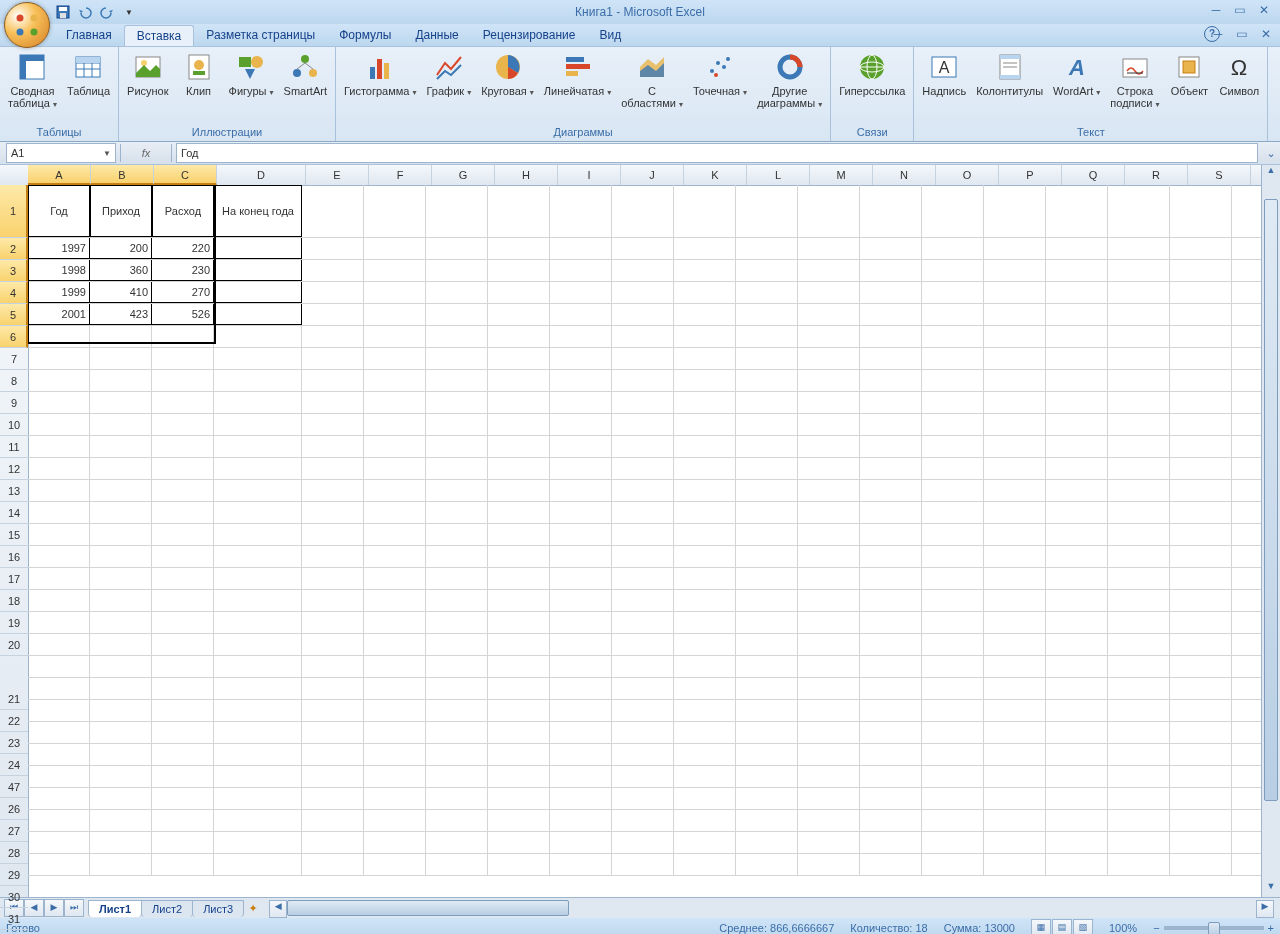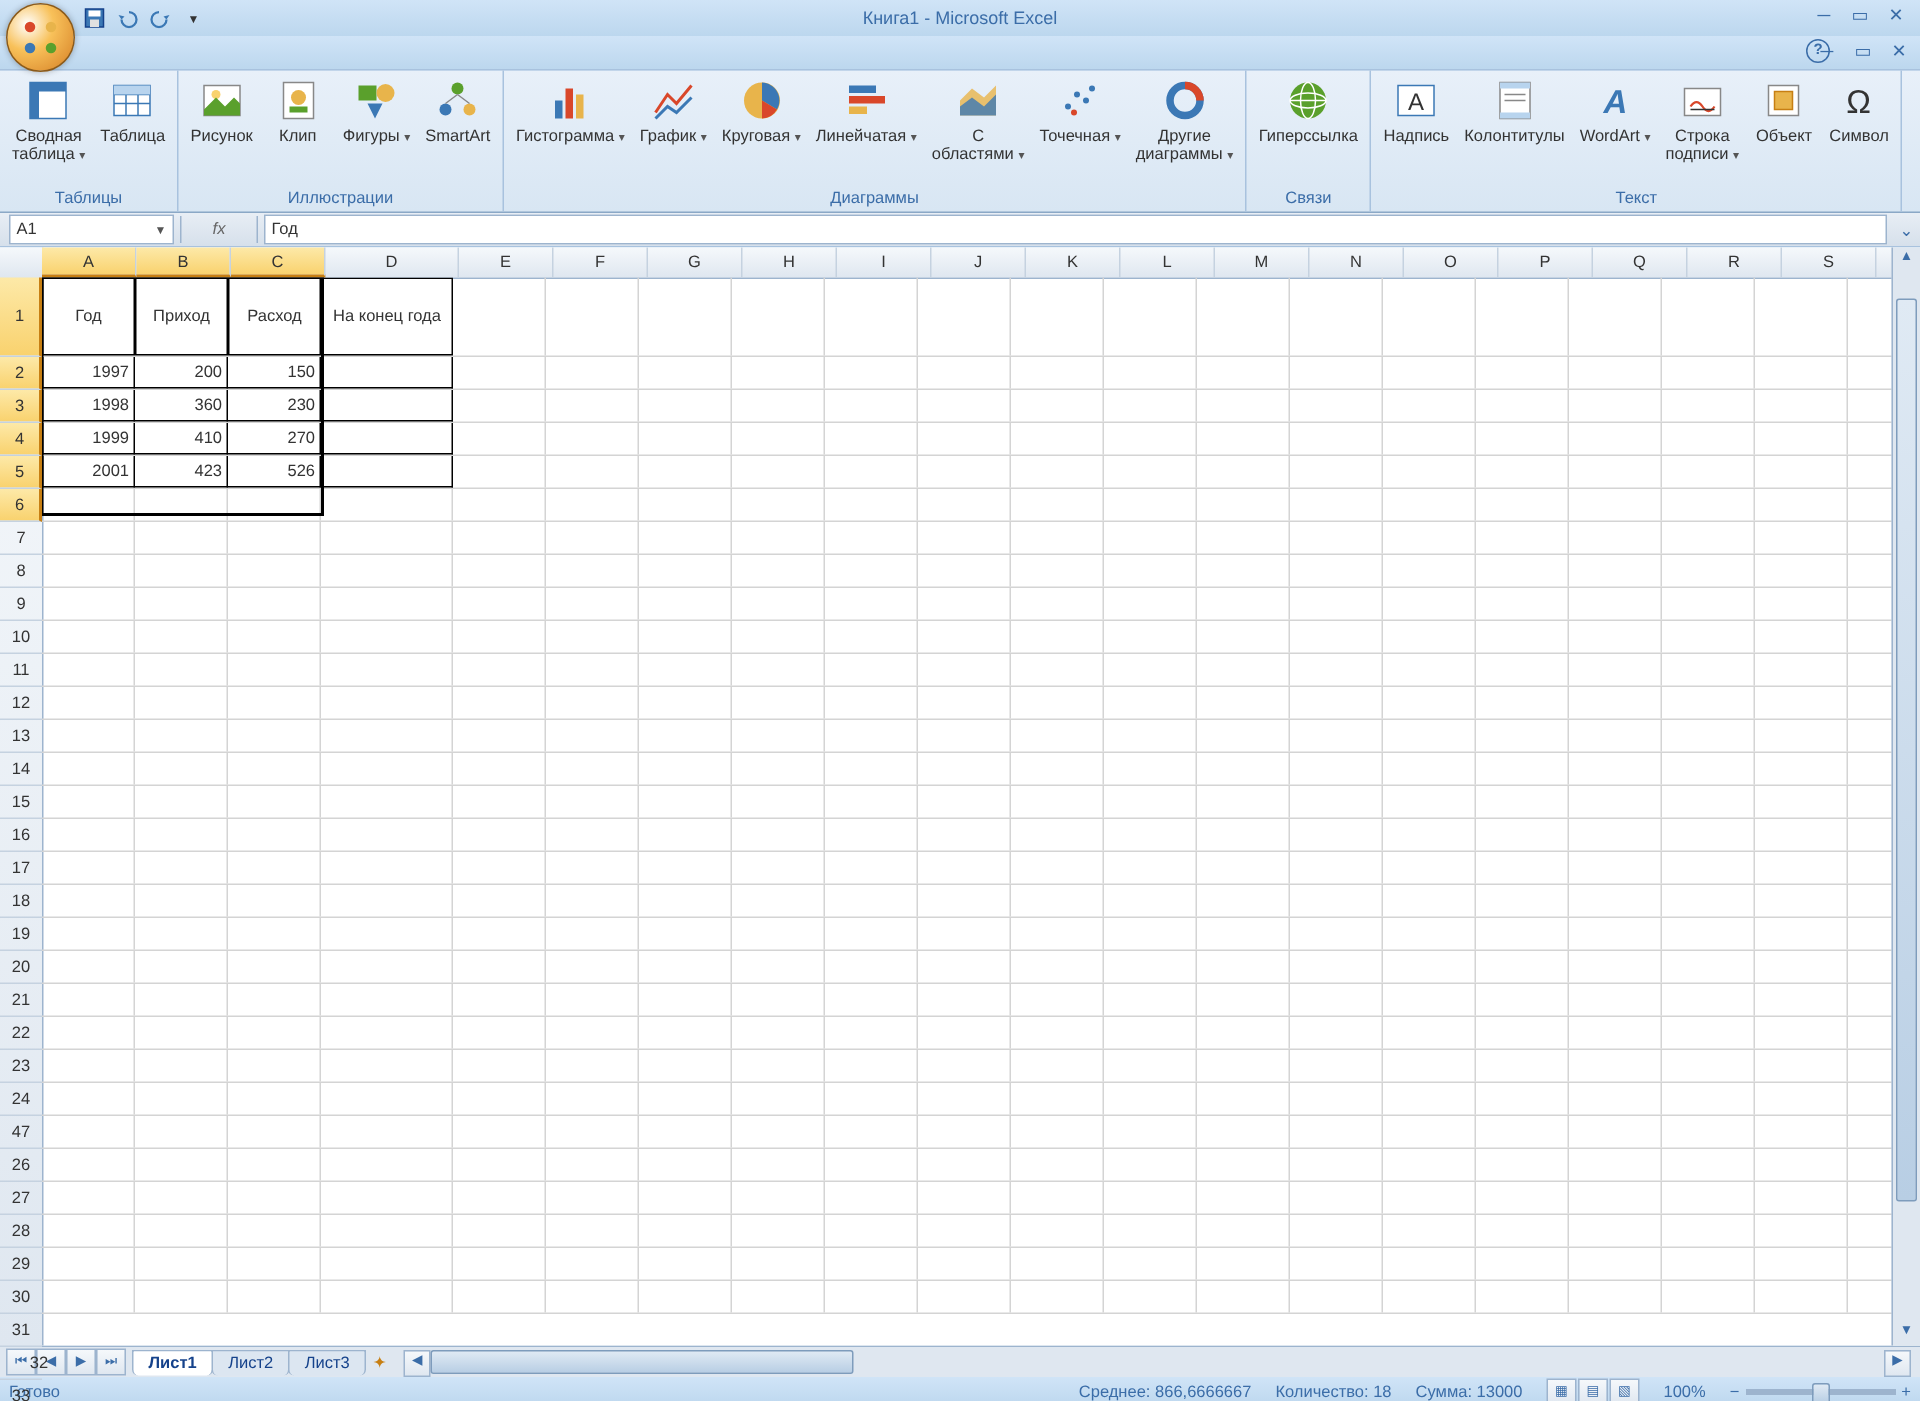--- a/index.html
+++ b/index.html
@@ -99,20 +99,29 @@
   </div>
   <div class="title-text">Книга1 - Microsoft Excel</div>
   <div class="win-controls">
     <span>─</span>
     <span>▭</span>
     <span>✕</span>
   </div>
 </div>
 
 <div class="tab-strip">
+  <div id="tabs-container" style="display:flex">
+      <div class="tab">Главная</div>
+      <div class="tab active">Вставка</div>
+      <div class="tab">Разметка страницы</div>
+      <div class="tab">Формулы</div>
+      <div class="tab">Данные</div>
+      <div class="tab">Рецензирование</div>
+      <div class="tab">Вид</div>
+    </div>
   <span class="help-btn">?</span>
   <div class="win-controls" style="right:4px;top:2px">
     <span>─</span>
     <span>▭</span>
     <span>✕</span>
   </div>
 </div>
 
 <div class="ribbon" id="ribbon">
     <div class="rgrp">
@@ -394,21 +403,21 @@
       <div class="rh" style="height: 21px;">11</div>
       <div class="rh" style="height: 21px;">12</div>
       <div class="rh" style="height: 21px;">13</div>
       <div class="rh" style="height: 21px;">14</div>
       <div class="rh" style="height: 21px;">15</div>
       <div class="rh" style="height: 21px;">16</div>
       <div class="rh" style="height: 21px;">17</div>
       <div class="rh" style="height: 21px;">18</div>
       <div class="rh" style="height: 21px;">19</div>
       <div class="rh" style="height: 21px;">20</div>
-      <div class="rh" style="height: 21px;">21</div>
+      <div class="rh" style="height: 21px; margin-top: 32px;">21</div>
       <div class="rh" style="height: 21px;">22</div>
       <div class="rh" style="height: 21px;">23</div>
       <div class="rh" style="height: 21px;">24</div>
       <div class="rh" style="height: 21px;">47</div>
       <div class="rh" style="height: 21px;">26</div>
       <div class="rh" style="height: 21px;">27</div>
       <div class="rh" style="height: 21px;">28</div>
       <div class="rh" style="height: 21px;">29</div>
       <div class="rh" style="height: 21px;">30</div>
       <div class="rh" style="height: 21px;">31</div>
@@ -433,21 +442,21 @@
         <div class="gcell" style="width: 62px;"></div>
         <div class="gcell" style="width: 62px;"></div>
         <div class="gcell" style="width: 62px;"></div>
         <div class="gcell" style="width: 62px;"></div>
         <div class="gcell" style="width: 62px;"></div>
         <div class="gcell" style="width: 62px;"></div>
       </div>
       <div class="grow" style="height: 21px;">
         <div class="gcell num" style="width: 62px; border-right: 1px solid rgb(0, 0, 0); border-bottom: 1px solid rgb(0, 0, 0); border-left: 1px solid rgb(0, 0, 0);">1997</div>
         <div class="gcell num" style="width: 62px; border-right: 1px solid rgb(0, 0, 0); border-bottom: 1px solid rgb(0, 0, 0);">200</div>
-        <div class="gcell num" style="width: 62px; border-right: 1px solid rgb(0, 0, 0); border-bottom: 1px solid rgb(0, 0, 0);">150</div>
+        <div class="gcell num" style="width: 62px; border-right: 1px solid rgb(0, 0, 0); border-bottom: 1px solid rgb(0, 0, 0);">220</div>
         <div class="gcell" style="width: 88px; border-right: 1px solid rgb(0, 0, 0); border-bottom: 1px solid rgb(0, 0, 0);"></div>
         <div class="gcell" style="width: 62px;"></div>
         <div class="gcell" style="width: 62px;"></div>
         <div class="gcell" style="width: 62px;"></div>
         <div class="gcell" style="width: 62px;"></div>
         <div class="gcell" style="width: 62px;"></div>
         <div class="gcell" style="width: 62px;"></div>
         <div class="gcell" style="width: 62px;"></div>
         <div class="gcell" style="width: 62px;"></div>
         <div class="gcell" style="width: 62px;"></div>

